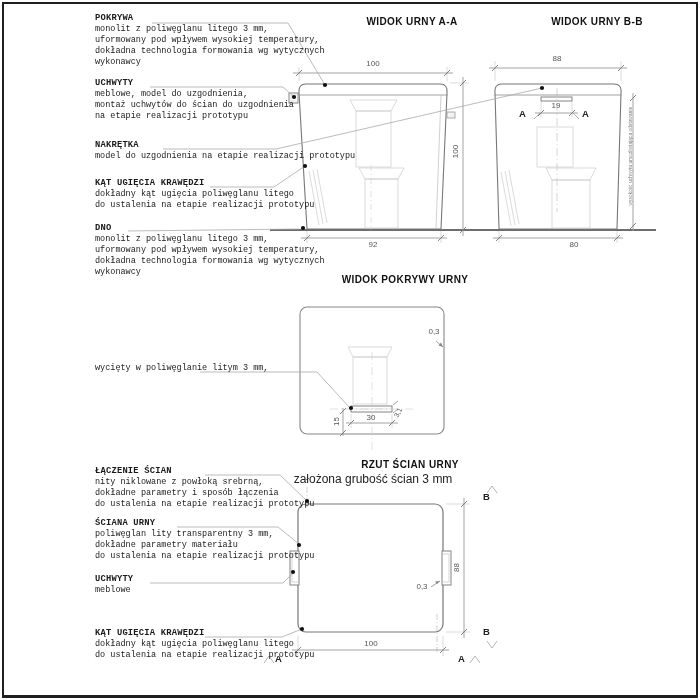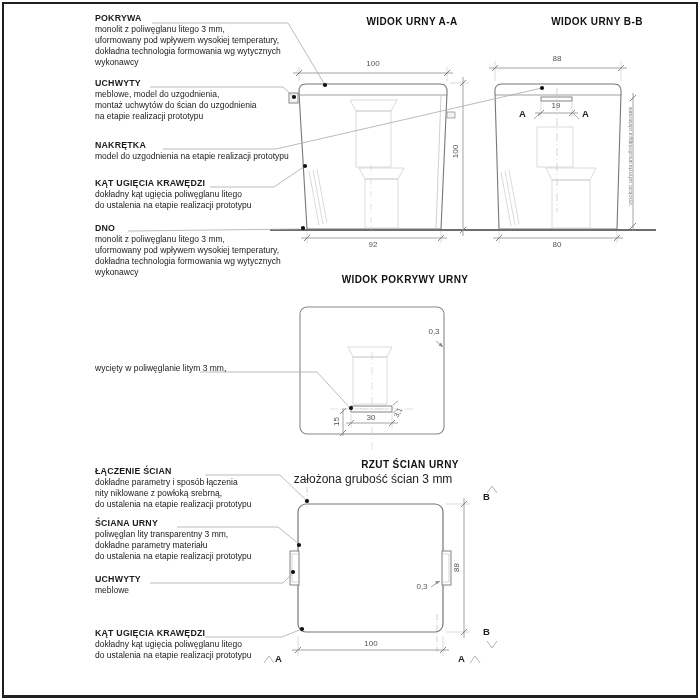--- a/index.html
+++ b/index.html
@@ -1,21 +1,21 @@
 <!DOCTYPE html>
 <html><head>
 <meta charset="utf-8">
 <style>
   html,body{margin:0;padding:0;background:#fff;}
   #page{position:relative;width:700px;height:700px;background:#ffffff;overflow:hidden;
         font-family:"Liberation Sans", sans-serif;color:#1a1a1a;}
   #frame{position:absolute;left:2px;top:2px;right:2px;bottom:2px;
          border:2px solid #1f1f1f;border-bottom-width:3px;pointer-events:none;}
   svg#draw{position:absolute;left:0;top:0;}
-  .ann{position:absolute;left:95px;width:200px;font-size:8.5px;line-height:11px;white-space:nowrap;}
+  .ann{position:absolute;left:95px;width:200px;font-size:8.5px;line-height:11px;white-space:nowrap;font-family:Liberation Mono, monospace;}
   .ann-title{font-weight:bold;font-size:8.8px;letter-spacing:.2px;}
   .vtitle{position:absolute;font-weight:bold;font-size:10px;letter-spacing:.4px;text-align:center;color:#111;margin-left:37px;}
   .vsub{position:absolute;font-size:12px;text-align:center;color:#222;}
   .dim{position:absolute;font-size:8px;color:#555;text-align:center;}
   .dim.rot{transform:rotate(-90deg);}
   .dim.rot60{transform:rotate(-62deg);font-size:7px;}
   .seclet{position:absolute;font-size:9.5px;font-weight:bold;color:#222;}
   .tinynote{position:absolute;width:130px;height:8px;font-size:4.5px;color:#777;text-align:center;
             transform:rotate(-90deg);letter-spacing:.2px;}
 </style>
@@ -190,21 +190,21 @@
   <div class="vtitle" style="left:288px;top:274px;width:160px">WIDOK POKRYWY URNY</div>
   <div class="vtitle" style="left:293px;top:459px;width:160px">RZUT ŚCIAN URNY</div>
   <div class="vsub" style="left:293px;top:472px;width:160px">założona grubość ścian 3 mm</div>
 
   <div class="dim" style="left:360px;top:59px;width:26px">100</div>
   <div class="dim rot" style="left:440px;top:147px;width:30px">100</div>
   <div class="dim" style="left:360px;top:240px;width:26px">92</div>
 
   <div class="dim" style="left:544px;top:54px;width:26px">88</div>
   <div class="dim" style="left:544px;top:101px;width:24px">19</div>
-  <div class="dim" style="left:544px;top:240px;width:26px">80</div>
+  <div class="dim" style="left:561px;top:240px;width:26px">80</div>
   <div class="seclet" style="left:519px;top:108px">A</div>
   <div class="seclet" style="left:582px;top:108px">A</div>
   <div class="tinynote" style="left:567px;top:152px">wysokość uchwytu umożliwiająca odstawanie</div>
 
   <div class="dim" style="left:424px;top:327px;width:20px">0,3</div>
   <div class="dim rot" style="left:326px;top:417px;width:20px">15</div>
   <div class="dim" style="left:360px;top:413px;width:22px">30</div>
   <div class="dim rot60" style="left:388px;top:409px;width:20px">3,1</div>
 
   <div class="dim rot" style="left:441px;top:563px;width:30px">88</div>
@@ -242,22 +242,22 @@
     <div class="ann-line">monolit z poliwęglanu litego 3 mm,</div>
     <div class="ann-line">uformowany pod wpływem wysokiej temperatury,</div>
     <div class="ann-line">dokładna technologia formowania wg wytycznych</div>
     <div class="ann-line">wykonawcy</div>
   </div>
   <div class="ann" style="top:363px">
     <div class="ann-line">wycięty w poliwęglanie litym 3 mm,</div>
   </div>
   <div class="ann" style="top:466px">
     <div class="ann-title">ŁĄCZENIE ŚCIAN</div>
+    <div class="ann-line">nity niklowane z powłoką srebrną,</div>
     <div class="ann-line">dokładne parametry i sposób łączenia</div>
-    <div class="ann-line">nity niklowane z powłoką srebrną,</div>
     <div class="ann-line">do ustalenia na etapie realizacji prototypu</div>
   </div>
   <div class="ann" style="top:518px">
     <div class="ann-title">ŚCIANA URNY</div>
     <div class="ann-line">poliwęglan lity transparentny 3 mm,</div>
     <div class="ann-line">dokładne parametry materiału</div>
     <div class="ann-line">do ustalenia na etapie realizacji prototypu</div>
   </div>
   <div class="ann" style="top:574px">
     <div class="ann-title">UCHWYTY</div>

